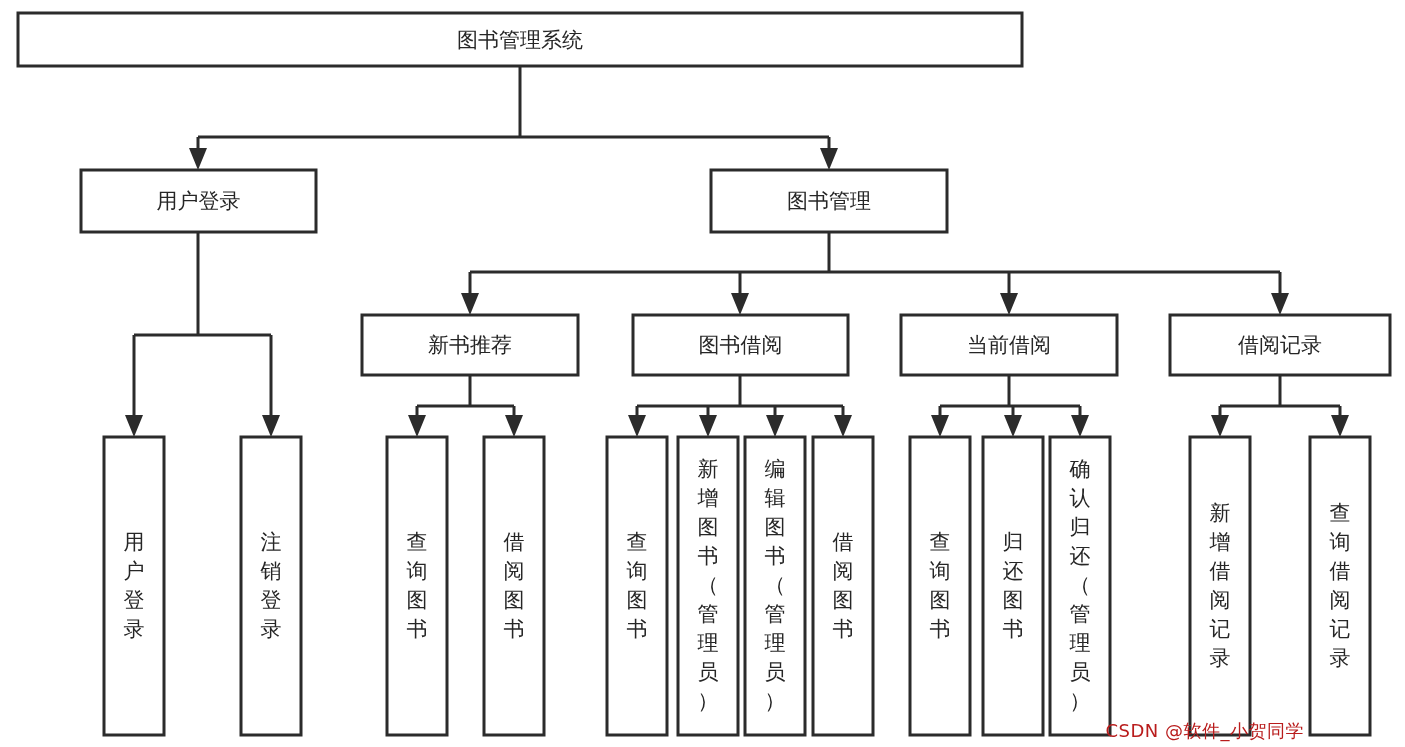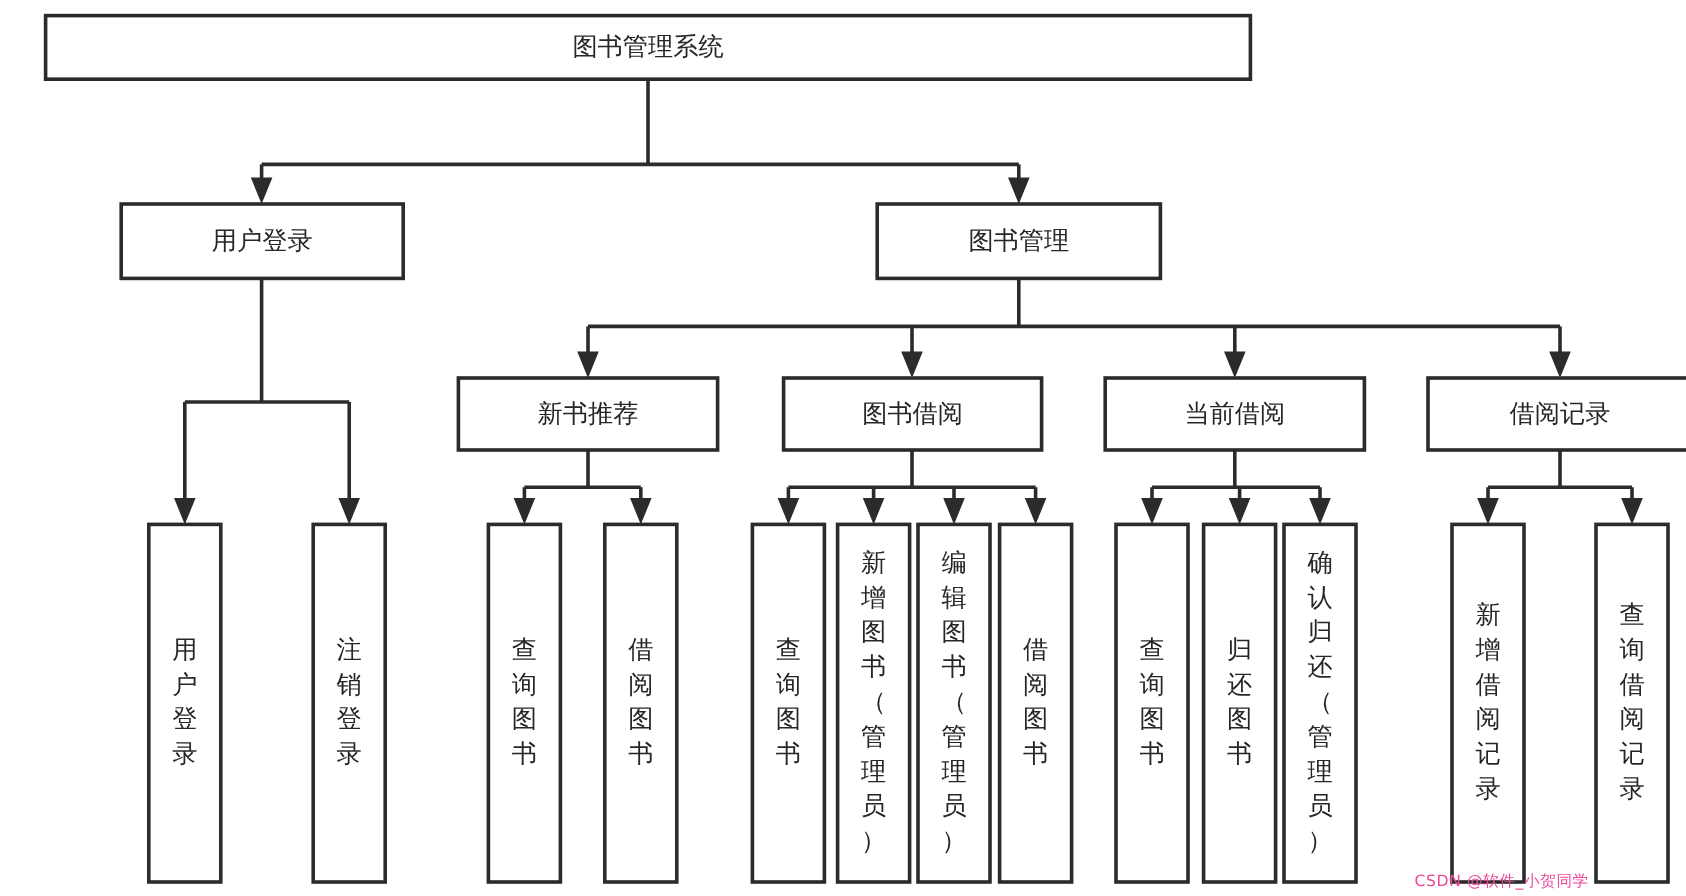--- a/index.html
+++ b/index.html
@@ -3,21 +3,21 @@
 <meta charset="utf-8">
 <title>图书管理系统</title>
 <style>
   html,body{margin:0;padding:0;}
   body{
     width:1405px;height:747px;
     background:#ffffff;
     font-family:"DejaVu Sans","Liberation Sans",sans-serif;
     overflow:hidden;
   }
-  #diagram-root{position:relative;width:1312px;height:747px;margin-left:20px;}
+  #diagram-root{position:relative;width:1312px;height:747px;}
   svg#tree-svg{position:absolute;inset:0;width:1405px;height:747px;display:block;}
 
   .node-box{
     fill:#ffffff;
     stroke:#2b2b2b;
     stroke-width:3;
   }
   .connector{
     stroke:#2b2b2b;
     stroke-width:3;
@@ -37,22 +37,22 @@
     font-family:"DejaVu Sans","Liberation Sans",sans-serif;
     font-size:21px;
     fill:#262626;
     text-anchor:middle;
   }
   .watermark{
     position:absolute;
     right:8px;
     bottom:4px;
     font-family:"DejaVu Sans","Liberation Sans",sans-serif;
-    font-size:13px;
-    color:#ec4899;
+    font-size:18px;
+    color:#b91c1c;
     letter-spacing:.5px;
     white-space:nowrap;
     user-select:none;
   }
 </style>
 </head>
 <body>
 
 <div id="diagram-root">
   <svg id="tree-svg" viewBox="0 0 1405 747">

